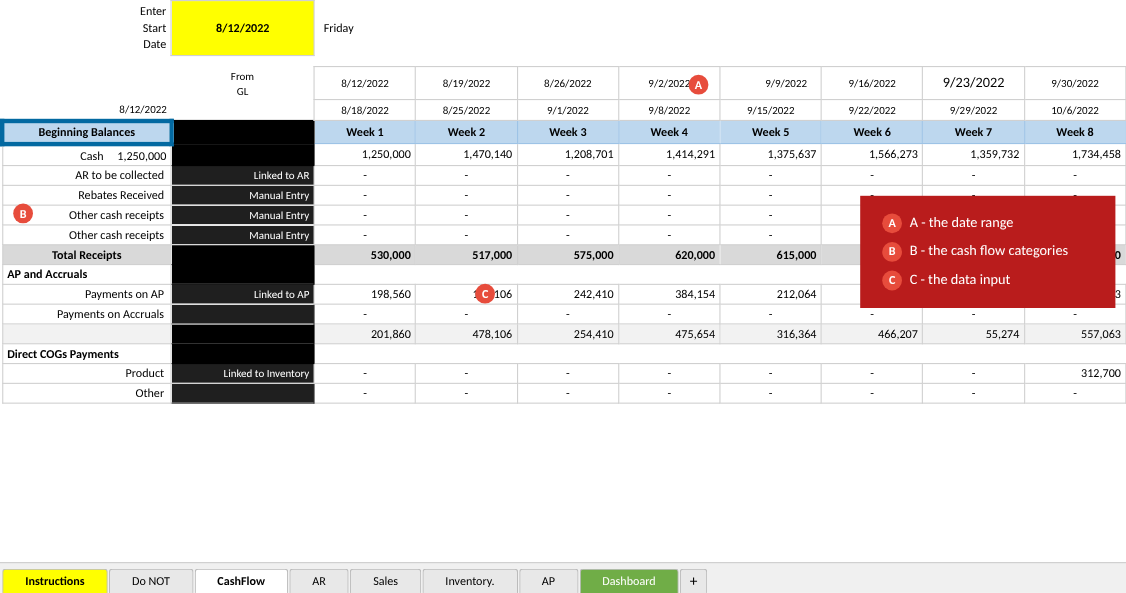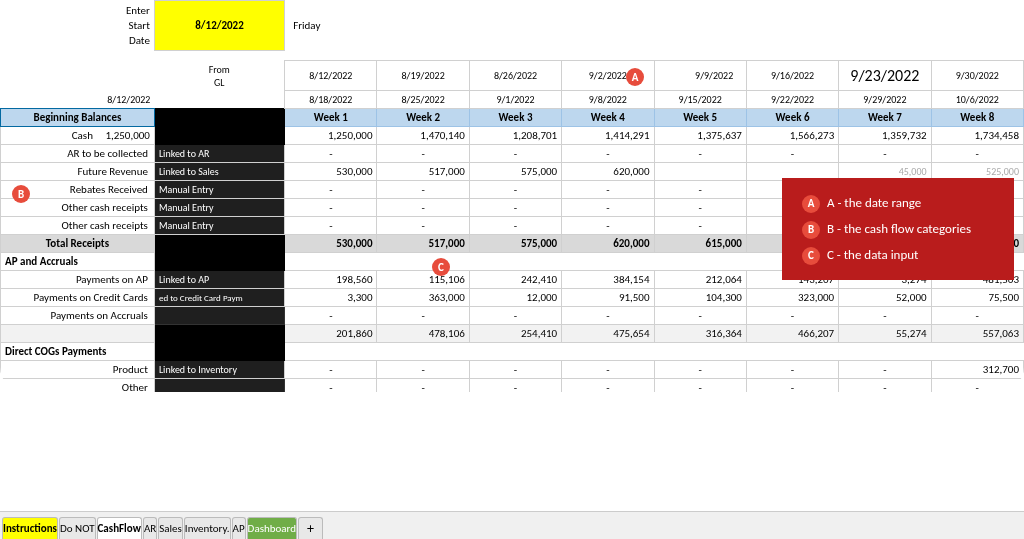--- a/index.html
+++ b/index.html
@@ -55,21 +55,21 @@
 
     .row-label {
       text-align: right;
       padding-right: 6px;
       background: #fff;
     }
 
     .linked-cell {
       background: #1F1F1F;
       color: #fff;
-      text-align: left;
+      text-align: right;
       font-size: 10px;
     }
 
     .number-cell {
       text-align: right;
       padding-right: 4px;
     }
 
     .dash-cell {
       text-align: center;
@@ -125,21 +125,21 @@
       height: 28px;
       background: #F0F0F0;
       display: flex;
       align-items: flex-end;
       border-top: 1px solid #ccc;
       gap: 1px;
       padding-left: 2px;
     }
 
     .tab {
-      padding: 4px 0;
+      padding: 4px 20px;
       font-size: 11px;
       border: 1px solid #bbb;
       border-bottom: none;
       border-radius: 3px 3px 0 0;
       background: #E8E8E8;
       cursor: pointer;
       height: 22px;
       display: flex;
       align-items: center;
     }
@@ -269,39 +269,39 @@
 
     <tr>
       <td style="border:none;"></td>
       <td style="text-align:center; border:none; font-size:10px;">From<br>GL</td>
       <td style="text-align:center; font-size:10px; border:1px solid #d0d0d0;">8/12/2022</td>
       <td style="text-align:center; font-size:10px; border:1px solid #d0d0d0;">8/19/2022</td>
       <td style="text-align:center; font-size:10px; border:1px solid #d0d0d0;">8/26/2022</td>
       <td style="text-align:center; font-size:10px; border:1px solid #d0d0d0;">9/2/2022</td>
       <td style="text-align:center; font-size:10px; border:1px solid #d0d0d0;padding-left:32px;">9/9/2022</td>
       <td style="text-align:center; font-size:10px; border:1px solid #d0d0d0;">9/16/2022</td>
-      <td style="text-align:center; font-size:16px; border:1px solid #d0d0d0;">9/23/2022</td>
+      <td style="text-align:center; font-size:13px; border:1px solid #d0d0d0;">9/23/2022</td>
       <td style="text-align:center; font-size:10px; border:1px solid #d0d0d0;">9/30/2022</td>
     </tr>
 
     <tr>
       <td style="border:none; text-align:right; font-size:10px;">8/12/2022</td>
       <td style="border:none; font-size:10px;"></td>
       <td style="text-align:center; font-size:10px; border:1px solid #d0d0d0;">8/18/2022</td>
       <td style="text-align:center; font-size:10px; border:1px solid #d0d0d0;">8/25/2022</td>
       <td style="text-align:center; font-size:10px; border:1px solid #d0d0d0;">9/1/2022</td>
       <td style="text-align:center; font-size:10px; border:1px solid #d0d0d0;">9/8/2022</td>
       <td style="text-align:center; font-size:10px; border:1px solid #d0d0d0;">9/15/2022</td>
       <td style="text-align:center; font-size:10px; border:1px solid #d0d0d0;">9/22/2022</td>
       <td style="text-align:center; font-size:10px; border:1px solid #d0d0d0;">9/29/2022</td>
       <td style="text-align:center; font-size:10px; border:1px solid #d0d0d0;margin-top:14px;">10/6/2022</td>
     </tr>
 
     <tr>
-      <td style="border:1px solid #0369a1; background:#BDD7EE; text-align:center; font-weight:bold;">Beginning Balances</td>
+      <td style="border:4px solid #0369a1; background:#BDD7EE; text-align:center; font-weight:bold;">Beginning Balances</td>
       <td style="background:#000; border:1px solid #000;"></td>
       <td class="week-header">Week 1</td>
       <td class="week-header">Week 2</td>
       <td class="week-header">Week 3</td>
       <td class="week-header">Week 4</td>
       <td class="week-header">Week 5</td>
       <td class="week-header">Week 6</td>
       <td class="week-header">Week 7</td>
       <td class="week-header">Week 8</td>
     </tr>
@@ -325,32 +325,20 @@
       <td class="dash-cell">-</td>
       <td class="dash-cell">-</td>
       <td class="dash-cell">-</td>
       <td class="dash-cell">-</td>
       <td class="dash-cell">-</td>
       <td class="dash-cell">-</td>
       <td class="dash-cell">-</td>
       <td class="dash-cell">-</td>
     </tr>
 
-    <tr>
-      <td class="row-label">Future Revenue</td>
-      <td class="linked-cell">Linked to Sales</td>
-      <td class="number-cell">530,000</td>
-      <td class="number-cell">517,000</td>
-      <td class="number-cell">575,000</td>
-      <td class="number-cell">620,000</td>
-      <td class="number-cell" style="color:#aaa;"></td>
-      <td class="number-cell" style="color:#aaa;"></td>
-      <td class="number-cell" style="color:#aaa; font-size:10px;">45,000</td>
-      <td class="number-cell" style="color:#aaa; font-size:10px;">525,000</td>
-    </tr>
 
     <tr>
       <td class="row-label">Rebates Received</td>
       <td class="linked-cell">Manual Entry</td>
       <td class="dash-cell">-</td>
       <td class="dash-cell">-</td>
       <td class="dash-cell">-</td>
       <td class="dash-cell">-</td>
       <td class="dash-cell">-</td>
       <td class="dash-cell">-</td>
@@ -409,32 +397,20 @@
       <td class="number-cell">198,560</td>
       <td class="number-cell">115,106</td>
       <td class="number-cell">242,410</td>
       <td class="number-cell">384,154</td>
       <td class="number-cell">212,064</td>
       <td class="number-cell">143,207</td>
       <td class="number-cell">3,274</td>
       <td class="number-cell">481,563</td>
     </tr>
 
-    <tr>
-      <td class="row-label">Payments on Credit Cards</td>
-      <td class="linked-cell" style="font-size:9px;">ed to Credit Card Paym</td>
-      <td class="number-cell">3,300</td>
-      <td class="number-cell">363,000</td>
-      <td class="number-cell">12,000</td>
-      <td class="number-cell">91,500</td>
-      <td class="number-cell">104,300</td>
-      <td class="number-cell">323,000</td>
-      <td class="number-cell">52,000</td>
-      <td class="number-cell">75,500</td>
-    </tr>
 
     <tr>
       <td class="row-label">Payments on Accruals</td>
       <td style="background:#1F1F1F; border:1px solid #333;"></td>
       <td class="dash-cell">-</td>
       <td class="dash-cell">-</td>
       <td class="dash-cell">-</td>
       <td class="dash-cell">-</td>
       <td class="dash-cell">-</td>
       <td class="dash-cell">-</td>

